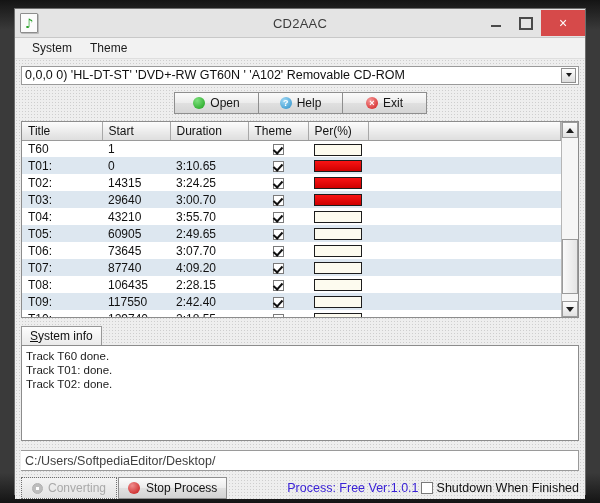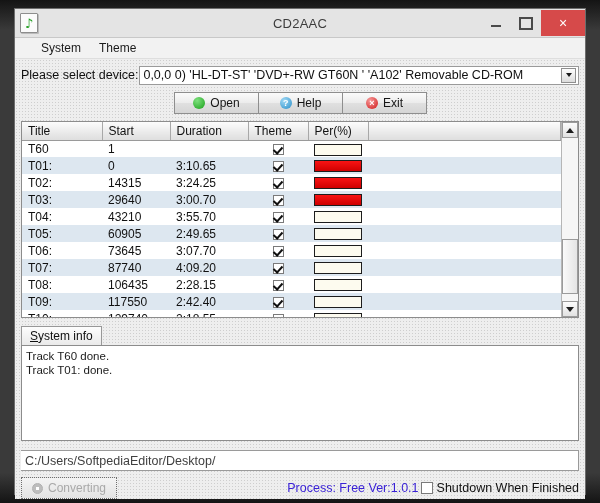--- a/index.html
+++ b/index.html
@@ -105,21 +105,21 @@
     display: block;
   }
 
   
   #menubar {
     height: 20px;
     background: #f2f2f2;
     border-bottom: 1px solid #dedede;
     display: flex;
     align-items: center;
-    padding-left: 17px;
+    padding-left: 8px;
     flex: none;
   }
   .menu-item {
     font-size: 12px;
     color: #1b1b1b;
     padding: 2px 9px;
   }
 
   
   #client {
@@ -534,21 +534,20 @@
   </div>
 
   <div id="menubar">
     <div class="menu-item">System</div>
     <div class="menu-item">Theme</div>
   </div>
 
   <div id="client">
 
     <div id="device-row">
-      <div id="device-label">Please select device:</div>
       <div id="device-combo">
         <div id="device-value">0,0,0          0) 'HL-DT-ST' 'DVD+-RW GT60N   ' 'A102' Removable CD-ROM</div>
         <div id="device-arrow">
               <i></i>
             </div>
       </div>
     </div>
 
     <div id="toolbar">
       <div id="toolbar-inner">
@@ -693,31 +692,36 @@
       </div>
     </div>
 
     <div id="info-section">
       <div id="info-tabs">
         <div class="tab"><u>S</u><span>ystem info</span></div>
       </div>
       <div id="info-box">
             <div class="info-line">Track T60 done.</div>
             <div class="info-line">Track T01: done.</div>
+            <div class="info-line">Track T02: done.</div>
           </div>
     </div>
 
     <div id="outdir-row">
       <div id="outdir-input">C:/Users/SoftpediaEditor/Desktop/</div>
     </div>
 
     <div id="status-row">
       <div id="converting-btn">
         <span class="gear-ico"></span>
         <span>Converting</span>
+      </div>
+      <div id="stop-btn">
+        <span class="stop-ico"></span>
+        <span>Stop Process</span>
       </div>
       <div id="status-right">
         <div id="license-text">Process: Free Ver:1.0.1</div>
         <div id="shutdown-chk"></div>
         <div id="shutdown-label">Shutdown When Finished</div>
       </div>
     </div>
 
   </div>
 </div>

